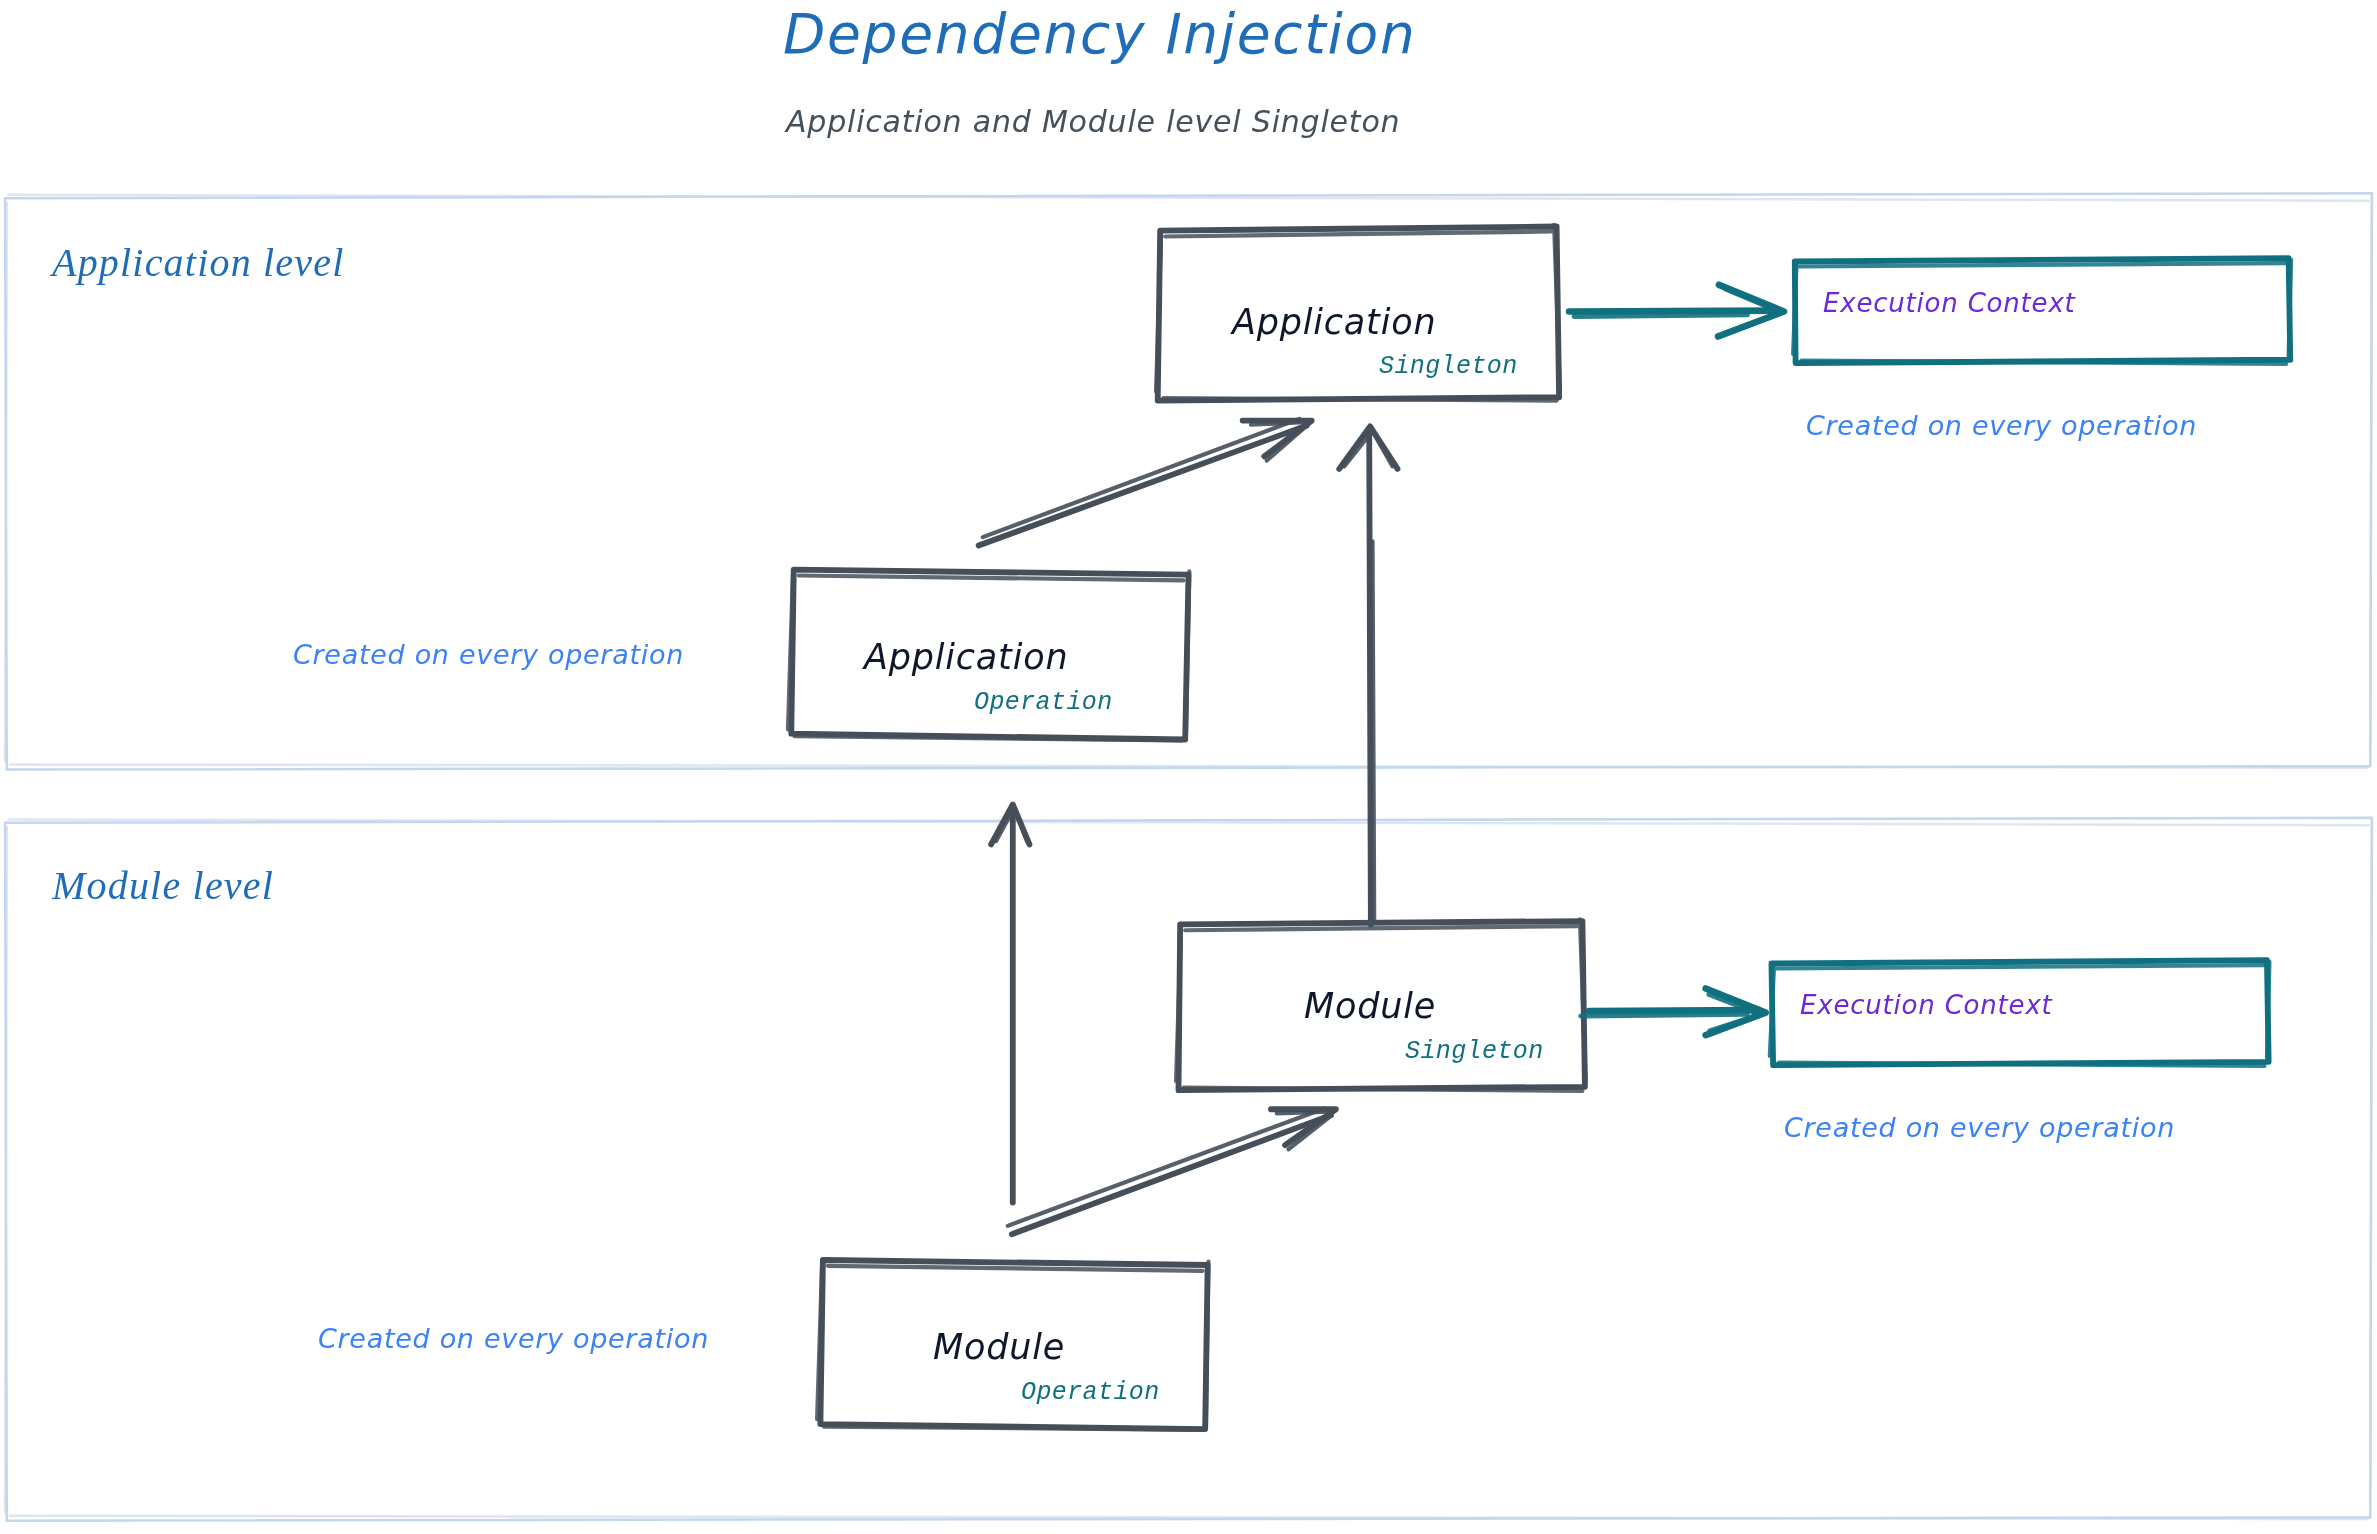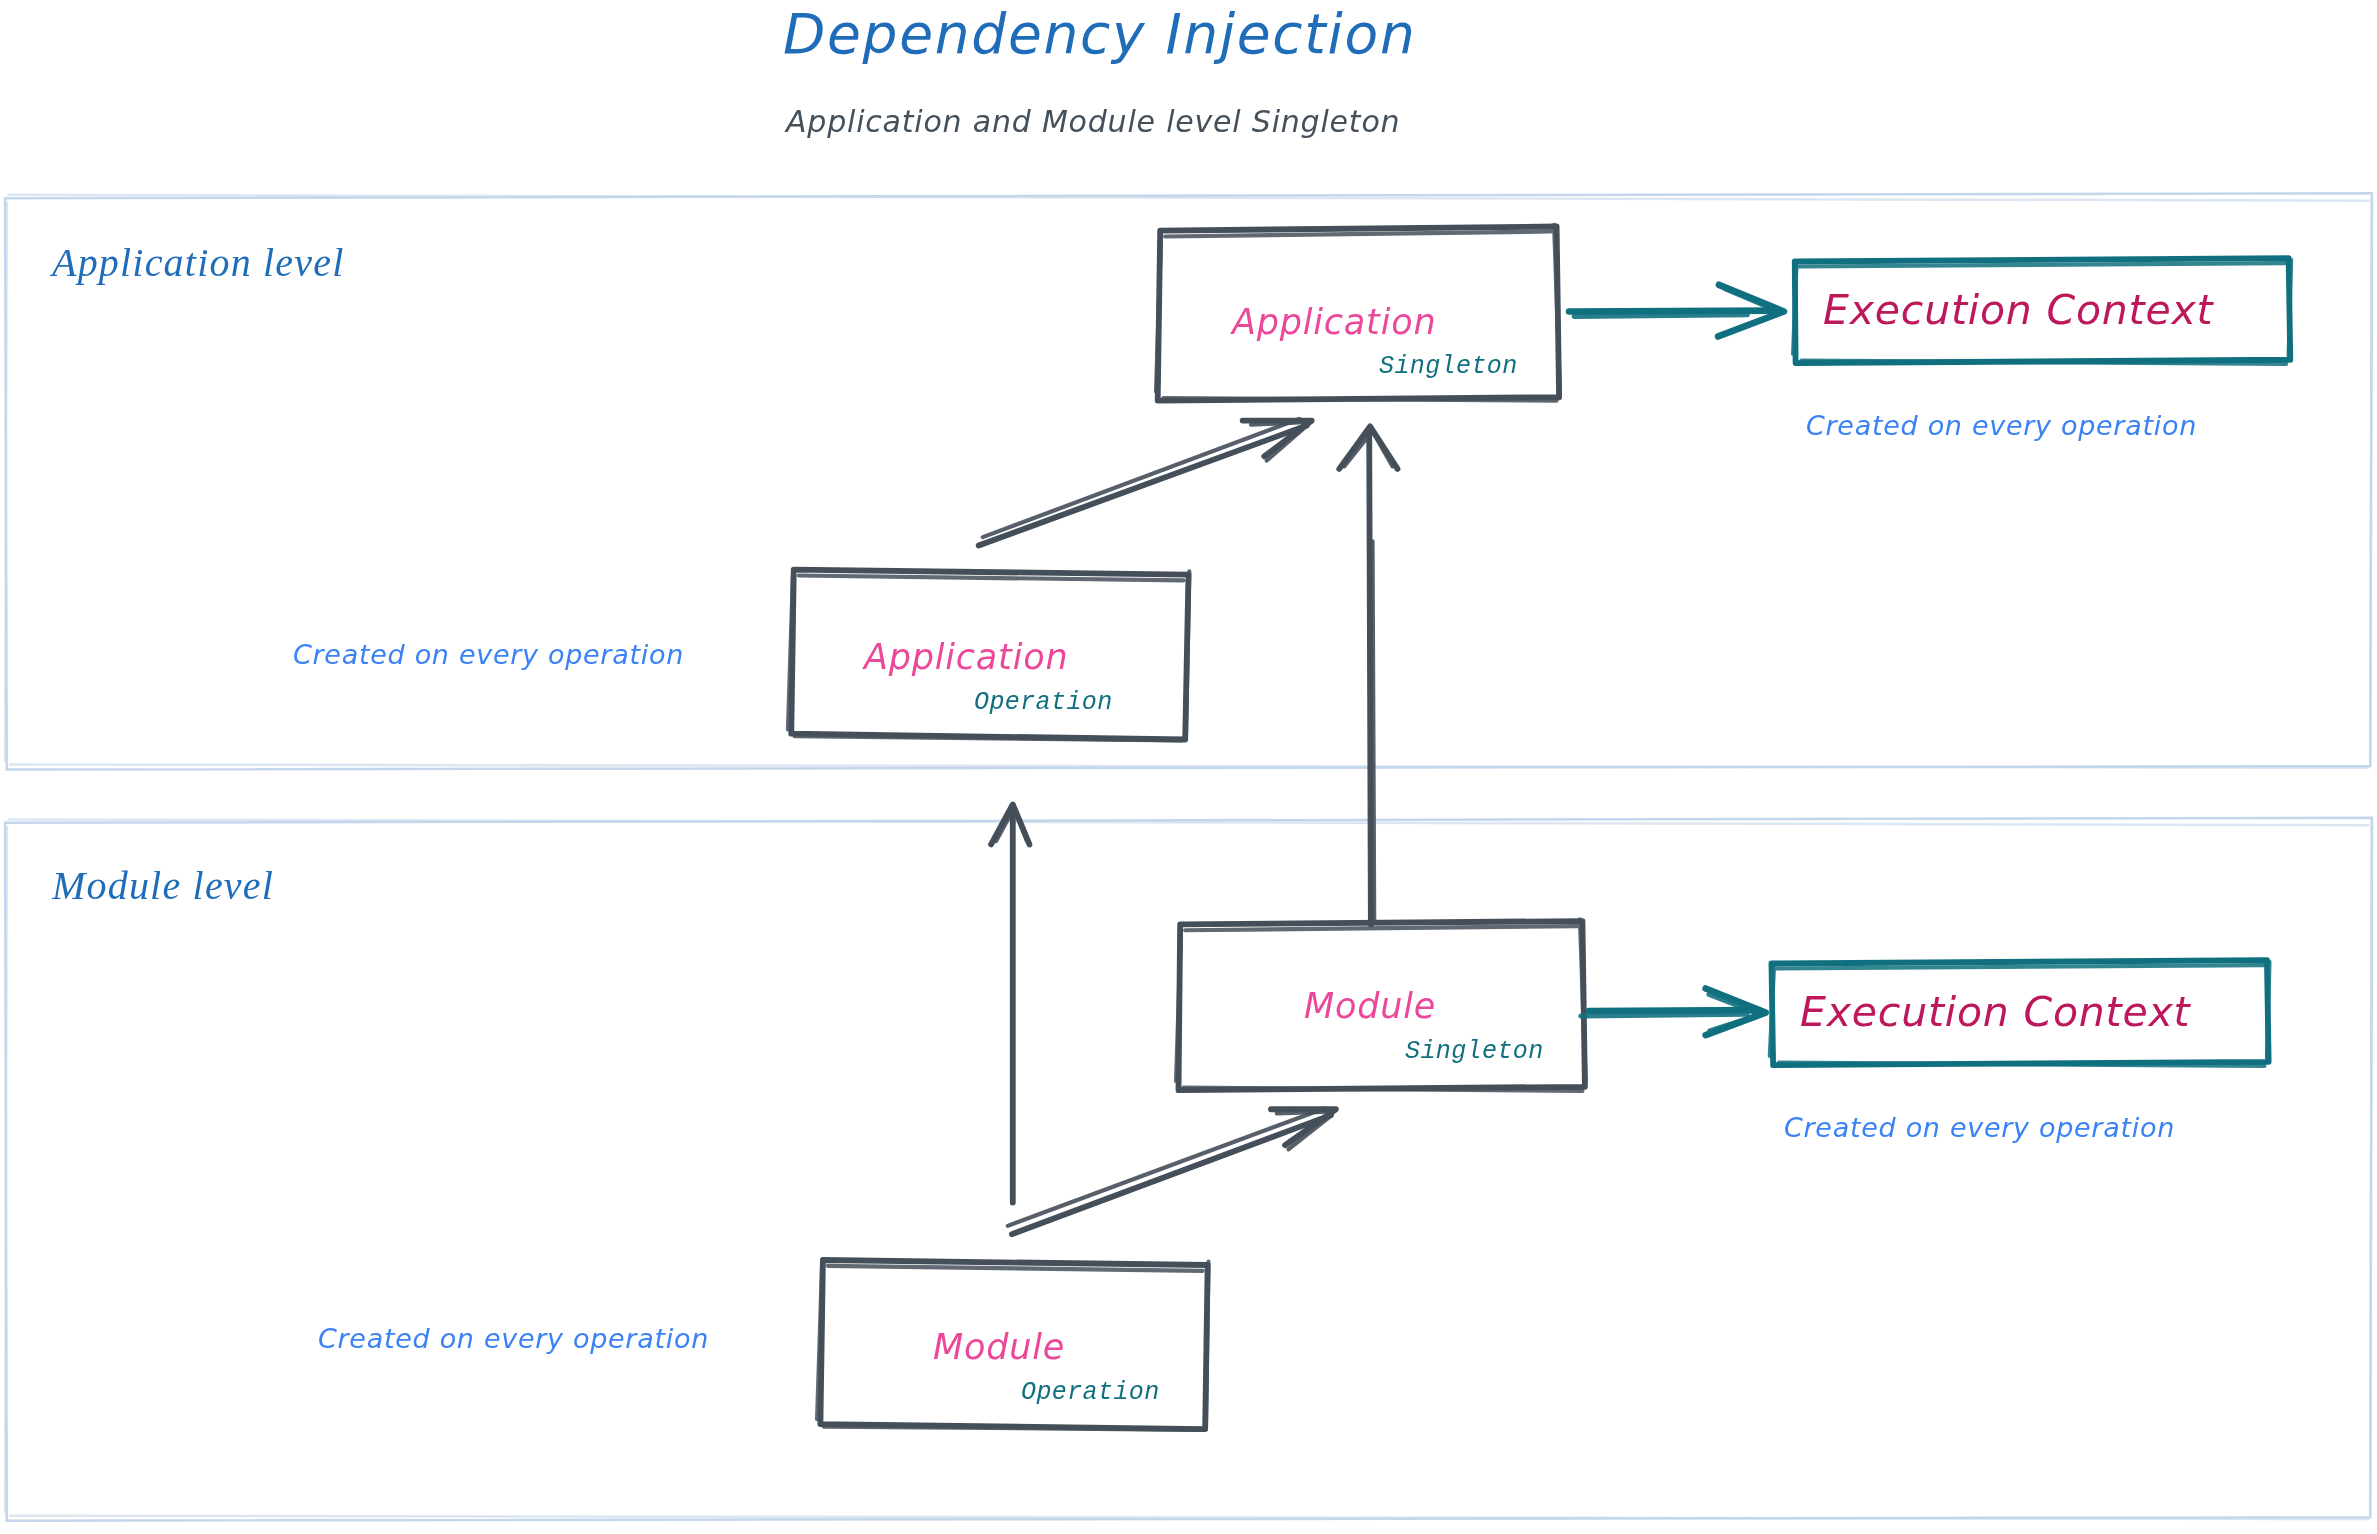--- a/index.html
+++ b/index.html
@@ -50,34 +50,34 @@
   }
   .zone-label {
     font-size: 40px;
     color: #1f6cb8;
     letter-spacing: 1.2px;
     font-style: italic;
     font-family: Liberation Serif, serif;
   }
   .box-title {
     font-size: 35px;
-    color: #ec4899;
+    color: #0f172a;
     letter-spacing: 0.8px;
     font-style: italic;
   }
   .box-scope {
     font-size: 25px;
     color: #11707f;
     letter-spacing: 0.4px;
     font-style: italic;
     font-family: Liberation Mono, monospace;
   }
   .ctx-title {
-    font-size: 41px;
-    color: #be185d;
+    font-size: 26px;
+    color: #6d28d9;
     letter-spacing: 0.8px;
     font-style: italic;
   }
   .note {
     font-size: 27px;
     color: #3b82f6;
     letter-spacing: 0.7px;
     font-style: italic;
     text-align: center;
   }

